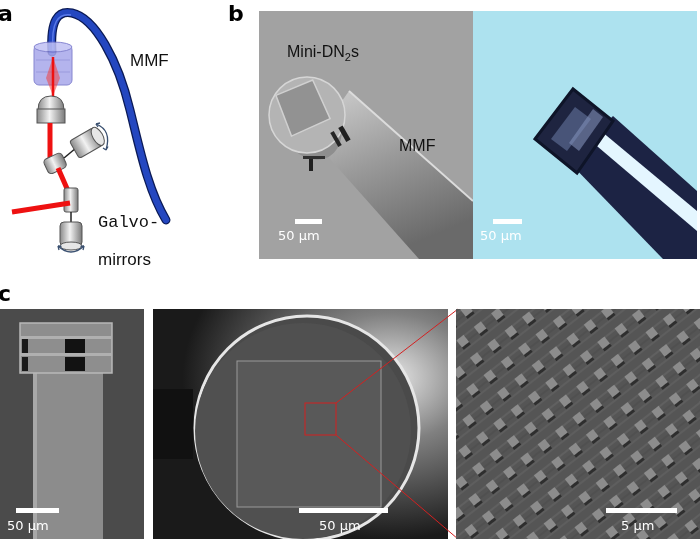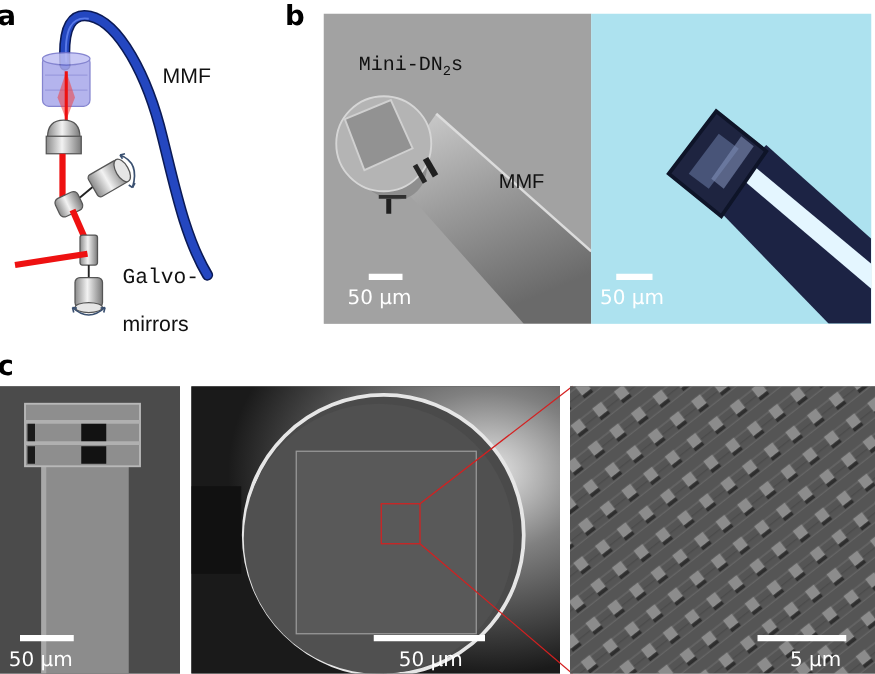--- a/index.html
+++ b/index.html
@@ -2,21 +2,21 @@
 <html><head>
 <meta charset="utf-8">
 <style>
   * { margin:0; padding:0; box-sizing:border-box; }
   html, body { width:700px; height:539px; background:#ffffff; overflow:hidden; }
   body { position:relative; font-family:"Liberation Sans", sans-serif; }
   .panel-label { position:absolute; font-family:"DejaVu Sans", sans-serif; font-weight:bold; font-size:22px; color:#000; line-height:1; }
   .img { position:absolute; overflow:hidden; }
   .annot { position:absolute; font-family:"Liberation Sans", sans-serif; font-size:17px; color:#111; white-space:nowrap; line-height:1.05; }
   .scalebar { position:absolute; background:#fff; height:5px; }
-  .scaletext { position:absolute; color:#fff; font-family:"DejaVu Sans", sans-serif; font-size:16px; white-space:nowrap; }
+  .scaletext { position:absolute; color:#fff; font-family:"DejaVu Sans", sans-serif; font-size:13px; white-space:nowrap; }
   svg { display:block; }
 </style>
 </head>
 <body>
 
 <div class="panel-label" style="left:-2px;top:3px;">a</div>
 <div class="panel-label" style="left:228px;top:3px;">b</div>
 <div class="panel-label" style="left:-2px;top:283px;">c</div>
 
 <div class="img" style="left:0;top:0;width:230px;height:265px;">
@@ -106,21 +106,21 @@
 
     <ellipse cx="50" cy="111" rx="30" ry="40" transform="rotate(-30 50 111)" fill="#8e8e8e"></ellipse>
     <circle cx="48" cy="104" r="38" fill="#b4b4b4" stroke="#d6d6d6" stroke-width="1.5"></circle>
     <polygon points="18,82 56,70 70,110 30,124" fill="#929292" stroke="#d0d0d0" stroke-width="1.5" transform="rotate(-5 44 96)"></polygon>
     <rect x="50" y="148" width="4" height="12" fill="#202020"></rect>
     <rect x="44" y="145" width="22" height="3" fill="#303030"></rect>
     <rect x="83" y="115" width="5" height="16" fill="#202020" transform="rotate(-30 85 123)"></rect>
     <rect x="75" y="120" width="4" height="16" fill="#252525" transform="rotate(-30 77 128)"></rect>
   </svg>
 </div>
-<div class="annot" style="left:287px;top:44px;font-size:16px;font-family:Liberation Mono, monospace;">
+<div class="annot" style="left:287px;top:44px;font-size:16px;">
   <span>Mini-DN</span><sub style="font-size:11px;">2</sub><span>s</span>
 </div>
 <div class="annot" style="left:399px;top:138px;font-size:16px;">MMF</div>
 <div class="scalebar" style="left:295px;top:219px;width:27px;"></div>
 <div class="scaletext" style="left:278px;top:228px;">50 µm</div>
 
 <div class="img" style="left:473px;top:11px;width:224px;height:248px;background:#aee3f0;">
   <svg width="224" height="248" viewBox="0 0 224 248">
     <defs>
       <linearGradient id="optf" x1="0" y1="0" x2="0.6" y2="1">
@@ -193,13 +193,13 @@
         <line x1="0" y1="10" x2="22" y2="10" stroke="#4a4a4a" stroke-width="1"></line>
         <line x1="0" y1="16" x2="22" y2="16" stroke="#666" stroke-width="1"></line>
         <rect x="3" y="3" width="9" height="9" fill="#8c8c8c"></rect>
         <rect x="3" y="12" width="9" height="3" fill="#2e2e2e"></rect>
       </pattern>
     </defs>
     <rect width="244" height="230" fill="url(#pill)"></rect>
   </svg>
 </div>
 <div class="scalebar" style="left:606px;top:508px;width:71px;"></div>
-<div class="scaletext" style="left:621px;top:518px;margin-left:11px;">5 µm</div>
+<div class="scaletext" style="left:621px;top:518px;">5 µm</div>
 
 </body></html>

